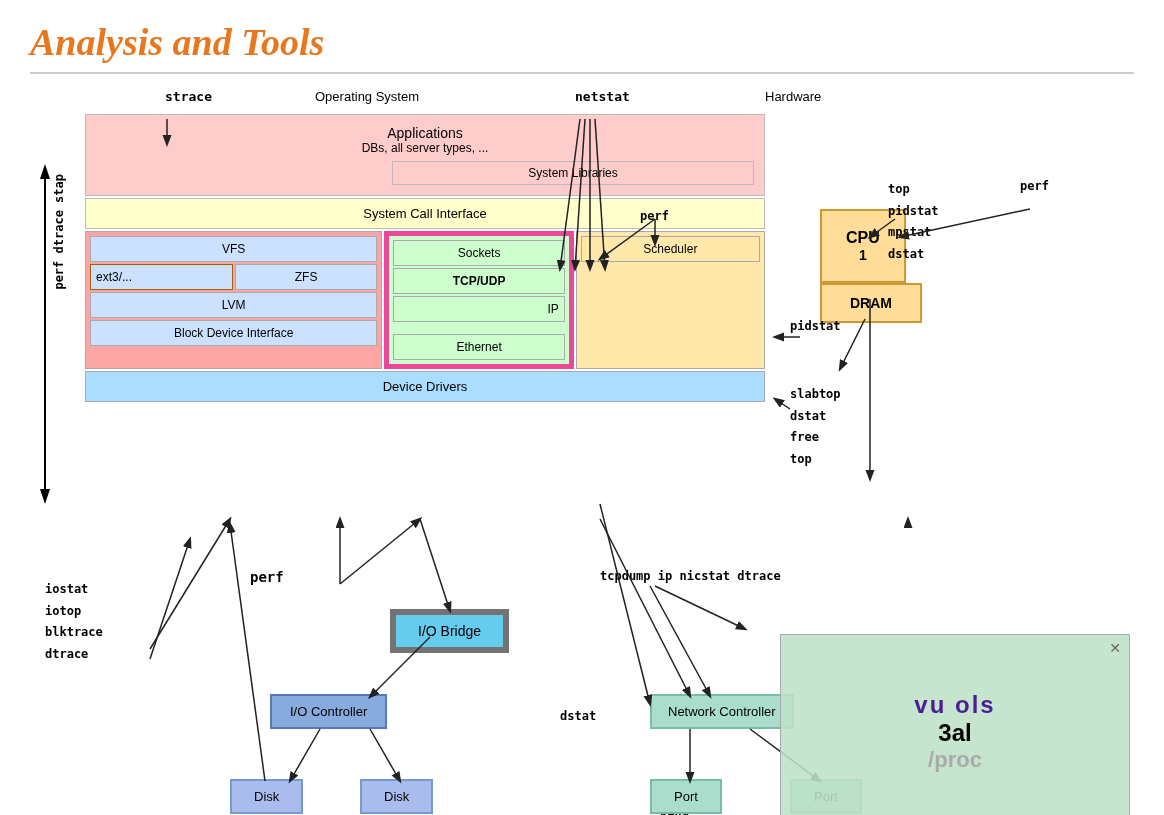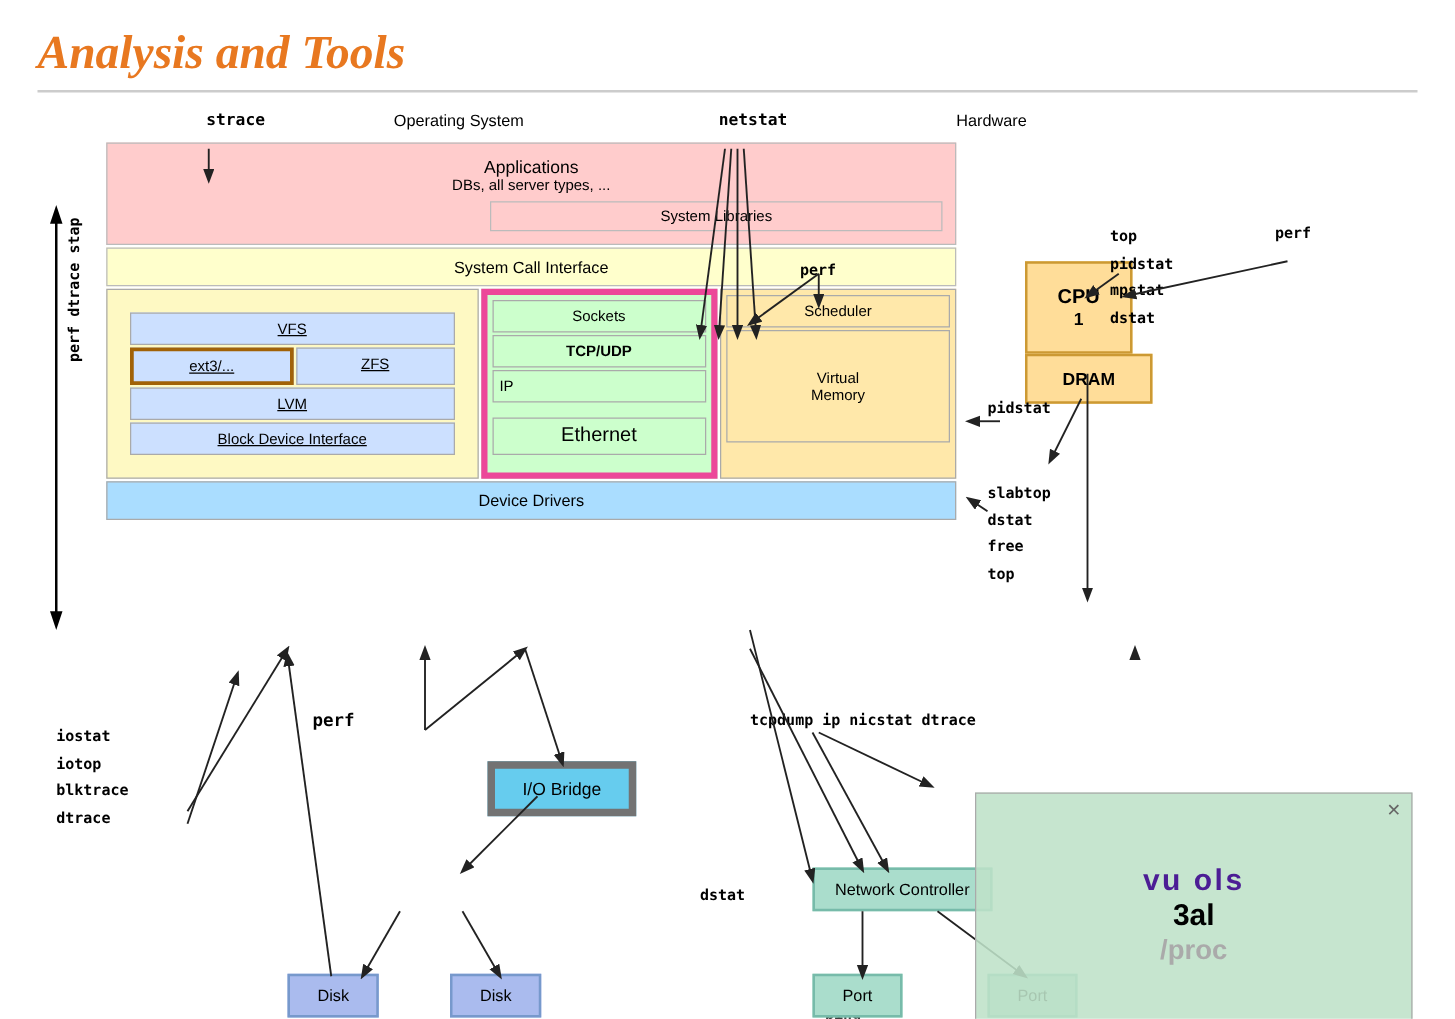--- a/index.html
+++ b/index.html
@@ -70,41 +70,39 @@
 
         <div style="margin-top:6px; display:flex; justify-content:flex-end;">
           <div style="background:#ffcccc; border:1px solid #bbb; padding:4px 20px; font-size:12px; width:55%; text-align:center;">System Libraries</div>
         </div>
       </div>
 
       <div style="background:#ffffcc; border:1px solid #bbb; padding:7px; text-align:center; margin-bottom:2px; font-size:13px;">System Call Interface</div>
 
       <div style="display:flex; gap:2px; margin-bottom:2px;">
 
-        <div style="background:#fef9c3; border:1px solid #aaa; width:44%; padding:18px;text-decoration:underline;">
+        <div style="background:#fca5a5; border:1px solid #aaa; width:44%; padding:4px;">
           <div style="border:1px solid #aaa; background:#cce0ff; padding:5px; text-align:center; font-size:12px; margin-bottom:2px;">VFS</div>
           <div style="display:flex; gap:2px; margin-bottom:2px;">
-            <div style="border:3px solid #a16207; background:#cce0ff; padding:5px; flex:1; text-align:center; font-size:12px;">ext3/...</div>
+            <div style="border:1px solid #a16207; background:#cce0ff; padding:5px; flex:1; font-size:12px;">ext3/...</div>
             <div style="border:1px solid #aaa; background:#cce0ff; padding:5px; flex:1; text-align:center; font-size:12px;">ZFS</div>
           </div>
           <div style="border:1px solid #aaa; background:#cce0ff; padding:5px; text-align:center; font-size:12px; margin-bottom:2px;">LVM</div>
           <div style="border:1px solid #aaa; background:#cce0ff; padding:5px; text-align:center; font-size:12px;">Block Device Interface</div>
         </div>
 
         <div style="background:#ccffcc; border:5px solid #ec4899; width:28%; padding:4px;">
           <div style="border:1px solid #aaa; background:#ccffcc; padding:5px; text-align:center; font-size:12px; margin-bottom:2px;">Sockets</div>
           <div style="border:1px solid #aaa; background:#ccffcc; padding:5px; text-align:center; font-size:12px; margin-bottom:2px;font-weight:bold;">TCP/UDP</div>
-          <div style="border:1px solid #aaa; background:#ccffcc; padding:5px; text-align:left; font-size:12px; margin-bottom:2px;">IP</div>
-          <div style="border:1px solid #aaa; background:#ccffcc; padding:5px; text-align:center; font-size:16px;margin-top:12px;">Ethernet</div>
+          <div style="border:1px solid #aaa; background:#ccffcc; padding:5px; text-align:right; font-size:12px; margin-bottom:2px;">IP</div>
+          <div style="border:1px solid #aaa; background:#ccffcc; padding:5px; text-align:center; font-size:12px;margin-top:12px;">Ethernet</div>
         </div>
 
         <div style="background:#ffe8aa; border:1px solid #aaa; width:28%; padding:4px;">
           <div style="border:1px solid #aaa; background:#ffe8aa; padding:5px; text-align:center; font-size:12px; margin-bottom:2px;">Scheduler</div>
-          <div style="border:1px solid #aaa; background:#ffe8aa; padding:30px 5px; text-align:center; font-size:12px; white-space:pre;">Virtual
-Memory</div>
         </div>
       </div>
 
       <div style="background:#aaddff; border:1px solid #aaa; padding:7px; text-align:center; font-size:13px;">Device Drivers</div>
     </div>
 
     <div style="position:absolute; top:120px; left:760px; width:240px;">
       
       <div style="background:#ffdd99; border:2px solid #cc9933; padding:18px 24px; text-align:center; font-size:16px; font-weight:bold; display:inline-block; margin-left:30px;">
         <div>CPU</div>
@@ -145,20 +143,21 @@
     <div style="position:absolute; top:480px; left:220px; font-family:monospace; font-weight:bold; font-size:14px;">perf</div>
 
     <div style="position:absolute; top:480px; left:570px; font-family:monospace; font-weight:bold; font-size:12px;">tcpdump ip nicstat dtrace</div>
 
     <div style="position:absolute; top:620px; left:530px; font-family:monospace; font-weight:bold; font-size:12px;">dstat</div>
 
     <div style="position:absolute; top:715px; left:630px; font-family:monospace; font-weight:bold; font-size:12px;">ping</div>
 
     <div style="position:absolute; top:520px; left:360px; background:#66ccee; border:6px solid #737373; padding:8px 22px; font-size:14px; text-align:center;">I/O Bridge</div>
 
+    <div style="position:absolute; top:605px; left:240px; background:#88aadd; border:2px solid #5577bb; padding:8px 18px; font-size:13px; text-align:center;">I/O Controller</div>
 
     <div style="position:absolute; top:690px; left:200px; background:#aabbee; border:2px solid #7799cc; padding:8px 22px; font-size:13px; text-align:center;">Disk</div>
 
     <div style="position:absolute; top:690px; left:330px; background:#aabbee; border:2px solid #7799cc; padding:8px 22px; font-size:13px; text-align:center;">Disk</div>
 
     <div style="position:absolute; top:605px; left:620px; background:#aaddcc; border:2px solid #77bbaa; padding:8px 16px; font-size:13px; text-align:center;">Network Controller</div>
 
     <div style="position:absolute; top:690px; left:620px; background:#aaddcc; border:2px solid #77bbaa; padding:8px 22px; font-size:13px; text-align:center;">Port</div>
 
     <div style="position:absolute; top:690px; left:760px; background:#aaddcc; border:2px solid #77bbaa; padding:8px 22px; font-size:13px; text-align:center;">Port</div>

